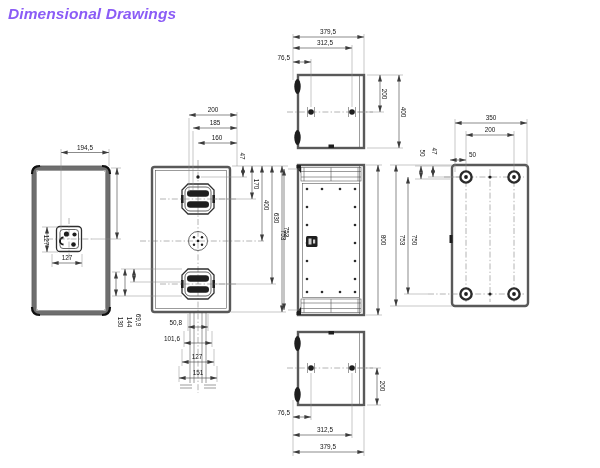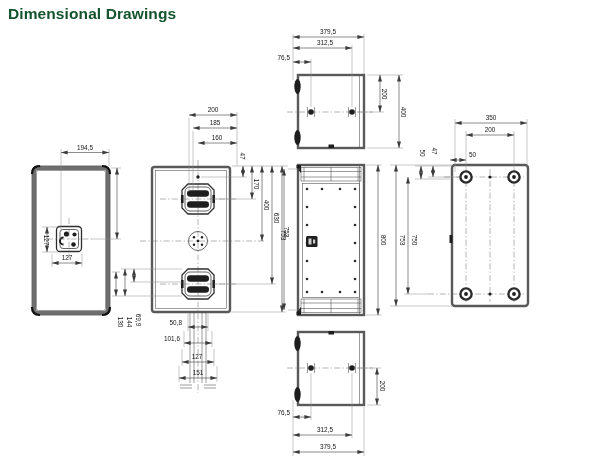--- a/index.html
+++ b/index.html
@@ -16,21 +16,21 @@
   .tn2{fill:none;stroke:#2e2e2e;stroke-width:1.3;}
   .hair{stroke:#4a4a4a;stroke-width:.55;fill:none;}
   .ext{stroke:#8f8f8f;stroke-width:.5;fill:none;}
   .dim{stroke:#3c3c3c;stroke-width:.6;fill:none;marker-start:url(#ar);marker-end:url(#ar);}
   .cl{stroke:#787878;stroke-width:.55;fill:none;stroke-dasharray:6 2.2 1.4 2.2;}
   .dk{fill:#1e1e1e;stroke:none;}
 </style>
 </head>
 <body>
 
-<div class="page-title" style="color: #14532d;">Dimensional Drawings</div>
+<div class="page-title" style="color: #8b5cf6; font-style: italic;">Dimensional Drawings</div>
 
 <svg width="600" height="468" viewBox="0 0 600 468">
   <defs>
     <marker id="ar" markerWidth="7" markerHeight="5" refX="6.6" refY="2.5" orient="auto-start-reverse" markerUnits="userSpaceOnUse">
       <path d="M6.8,2.5 L0,0.5 L0,4.5 Z" fill="#3c3c3c"></path>
     </marker>
     <g id="pmount">
       <path class="tn2" d="M-10,-15 L10,-15 L16,-9 L16,9 L10,15 L-10,15 L-16,9 L-16,-9 Z"></path>
       <rect class="tn" x="-13" y="-12" width="26" height="24" rx="5"></rect>
       <rect class="dk" x="-17" y="-4" width="2.6" height="8"></rect>

